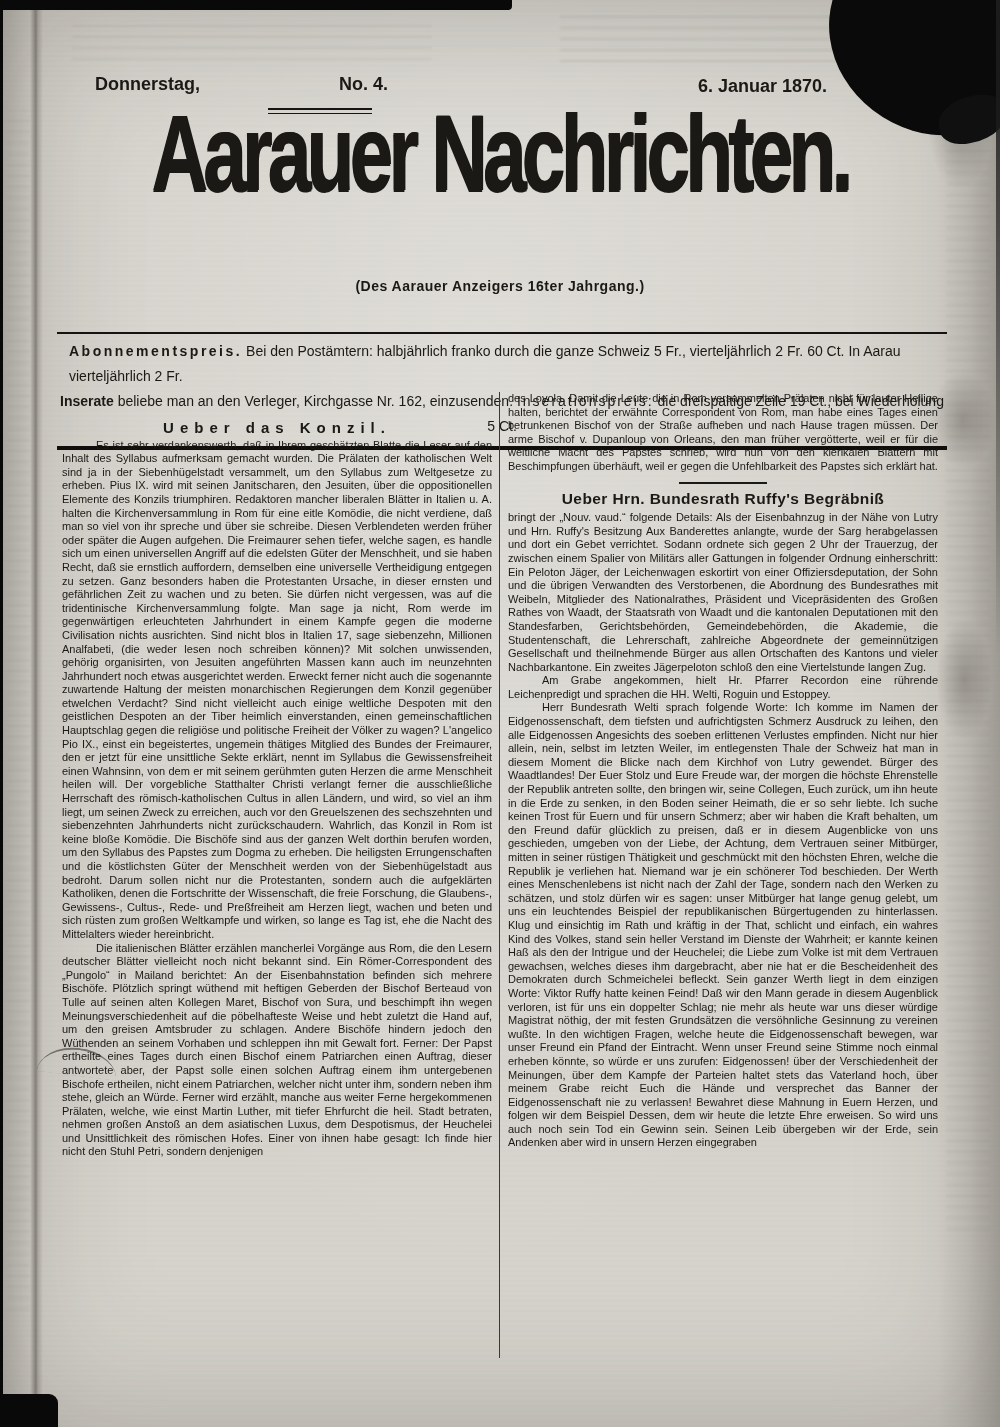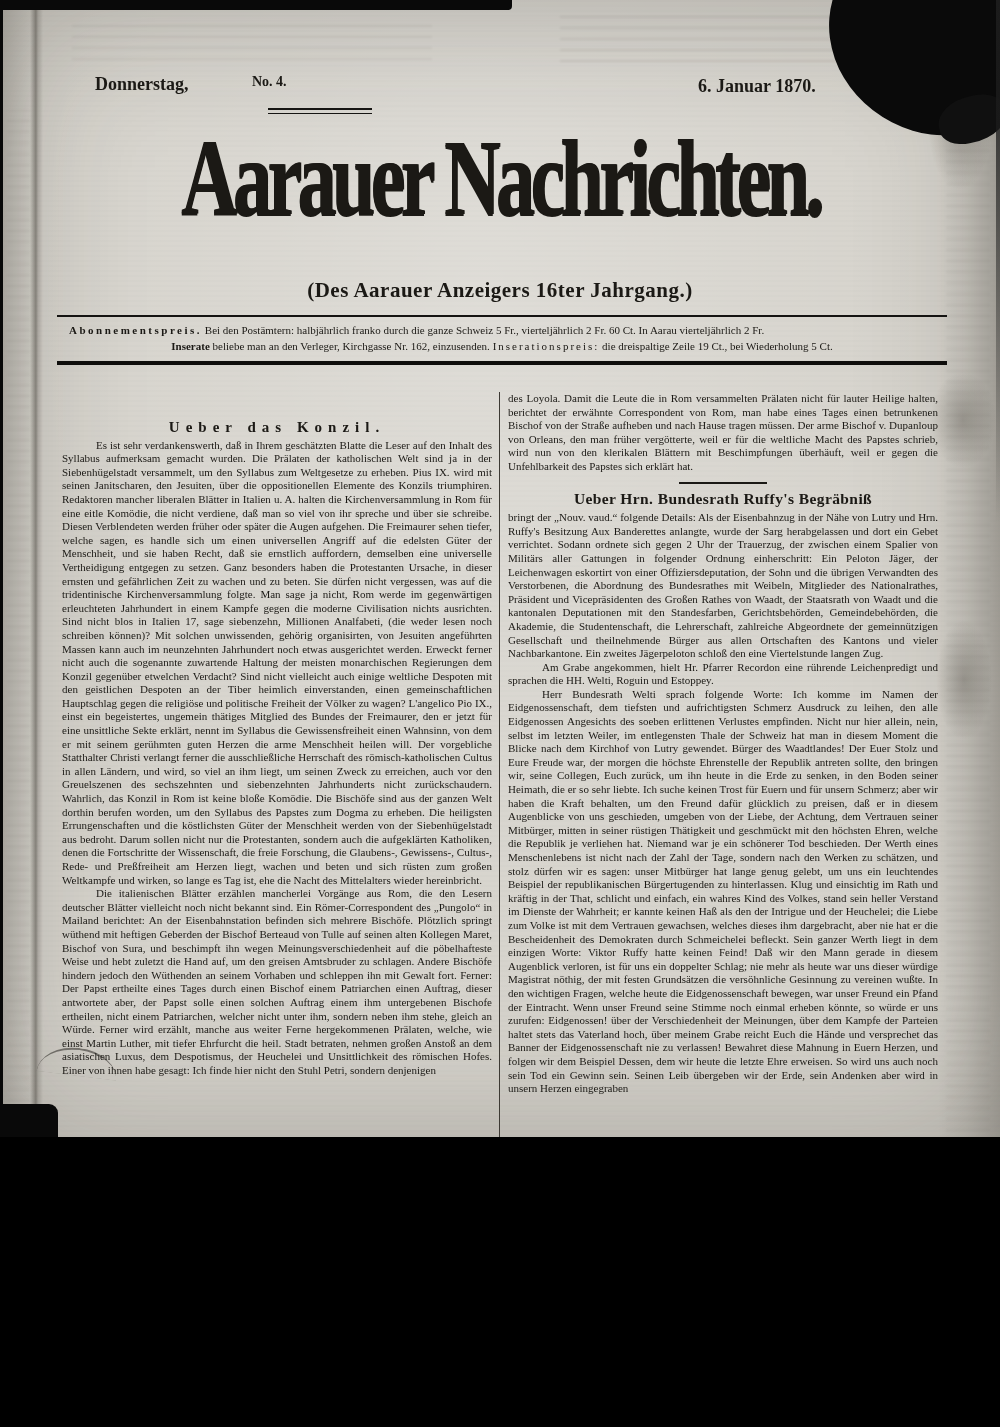--- a/index.html
+++ b/index.html
@@ -1,19 +1,19 @@
 <!DOCTYPE html>
 <html><head>
 <meta charset="utf-8">
 <title>Aarauer Nachrichten — No. 4 — 6. Januar 1870</title>
 <style>
   html,body{margin:0;padding:0;background:#000;}
   .scan{
-    position:relative;width:1000px;height:1137px;overflow:hidden;
-    font-family:Liberation Serif, serif;color:#1b1915;background:#0b0b0b;
+    position:relative;width:1000px;height:1427px;overflow:hidden;
+    font-family:Liberation Sans, sans-serif;color:#1b1915;background:#0b0b0b;
   }
   .paper{
     position:absolute;inset:0;
     background:
       radial-gradient(ellipse at 48% 26%, rgba(255,255,255,0.22), transparent 62%),
       repeating-linear-gradient(0deg, rgba(0,0,0,0.012) 0 2px, transparent 2px 5px),
       #d6d3cc;
     box-shadow:inset 0 0 140px rgba(40,36,30,0.28);
   }
   
@@ -41,38 +41,38 @@
   .smudge{position:absolute;border-radius:50%;
     background:radial-gradient(closest-side, rgba(70,66,58,0.32), transparent);}
   .smudge1{left:928px;top:60px;width:64px;height:130px;}
   .smudge2{left:930px;top:372px;width:66px;height:96px;}
   .smudge3{left:936px;top:620px;width:56px;height:120px;}
   .pen-arc{position:absolute;left:38px;top:1048px;width:80px;height:26px;
     border-top:2px solid rgba(25,23,20,0.5);border-radius:50% / 100% 100% 0 0;transform:rotate(7deg);}
 
   
   .dateline-day{position:absolute;left:95px;top:74px;font-size:18px;font-weight:bold;}
-  .dateline-issue{position:absolute;left:252px;top:74px;width:136px;text-align:left;font-size:14px;font-weight:bold;}
+  .dateline-issue{position:absolute;left:252px;top:74px;width:136px;text-align:right;font-size:18px;font-weight:bold;}
   .issue-underline{position:absolute;left:268px;top:108px;width:104px;height:3px;
     border-top:2px solid #161513;border-bottom:1px solid #161513;}
   .dateline-date{position:absolute;left:698px;top:76px;font-size:18px;font-weight:bold;text-align:center;}
 
   
-  .masthead{position:absolute;left:0;right:0;top:92px;height:168px;
-    display:flex;align-items:center;justify-content:center;}
+  .masthead{position:absolute;left:0;right:0;top:104px;height:168px;
+    display:flex;align-items:flex-start;justify-content:center;}
   .masthead-inner{display:inline-block;font-weight:bold;font-size:84px;letter-spacing:-5px;
     white-space:nowrap;transform:scale(0.93,1.28);transform-origin:50% 45%;
     text-shadow:1px 0 0 #1b1915, 0 1px 0 #1b1915;}
   .subtitle{position:absolute;left:0;right:0;top:278px;text-align:center;
-    font-size:21px;font-weight:bold;letter-spacing:0.5px;}
+    font-size:14px;font-weight:bold;letter-spacing:0.5px;}
 
   
-  .imprint{position:absolute;left:57px;top:315px;width:886px;
+  .imprint{position:absolute;left:57px;top:332px;width:886px;
     border-top:2px solid #141311;border-bottom:4px solid #0f0e0c;
-    padding:5px 2px 7px;font-size:11px;line-height:16px;}
+    padding:5px 2px 7px;font-size:14px;line-height:25px;}
   .imprint p{margin:0;}
   .imp-l1{text-align:left;padding-left:10px;}
   .imp-l2{text-align:center;}
   .imp-l3{text-align:left;}
   .sperr{letter-spacing:2.5px;font-weight:bold;}
   .sperr2{letter-spacing:2px;margin-top:20px;}
 
   
   .columns{position:absolute;left:62px;top:392px;width:877px;height:966px;
     display:flex;overflow:hidden;}

